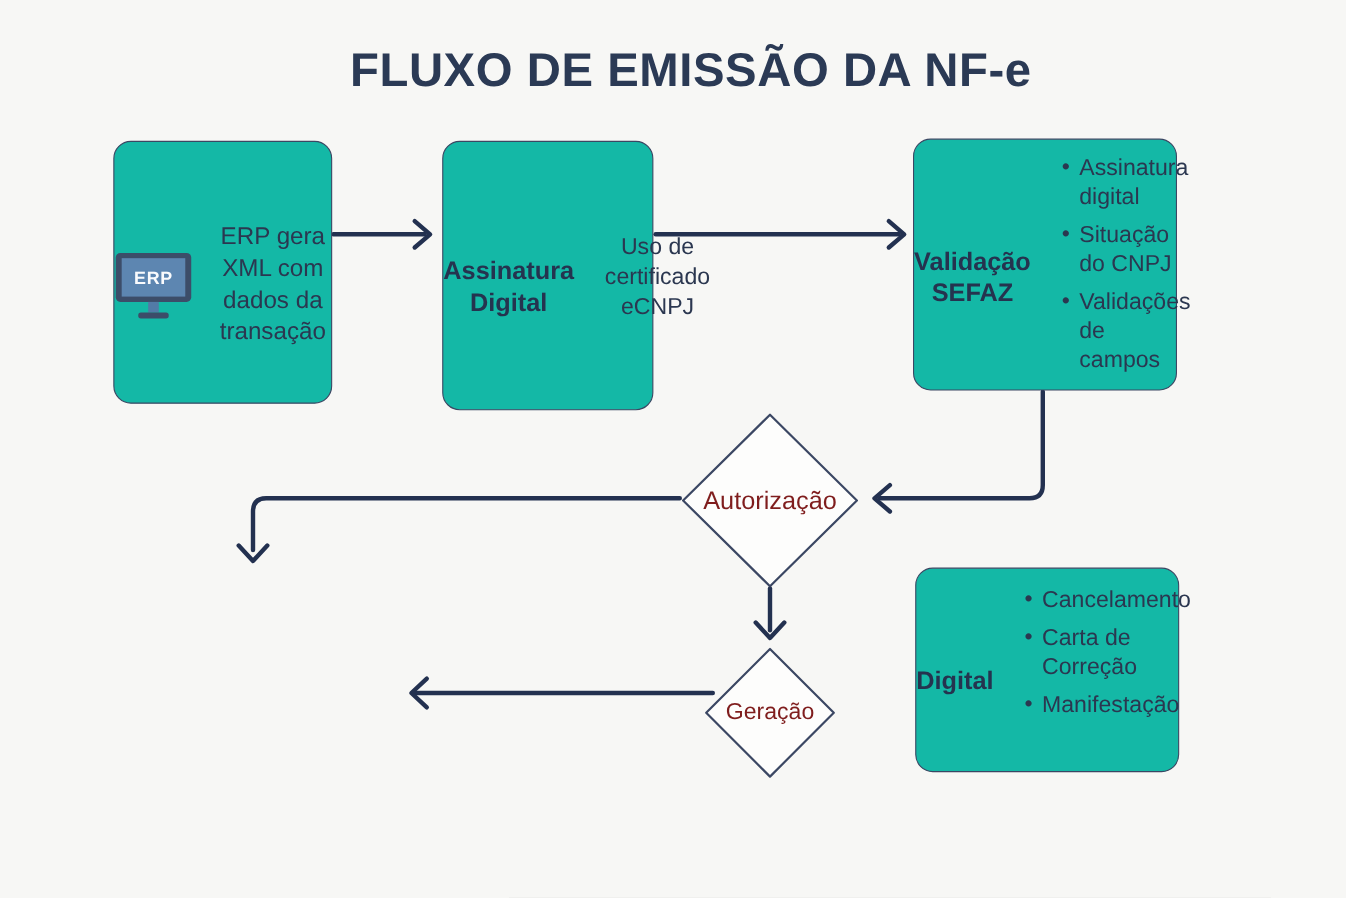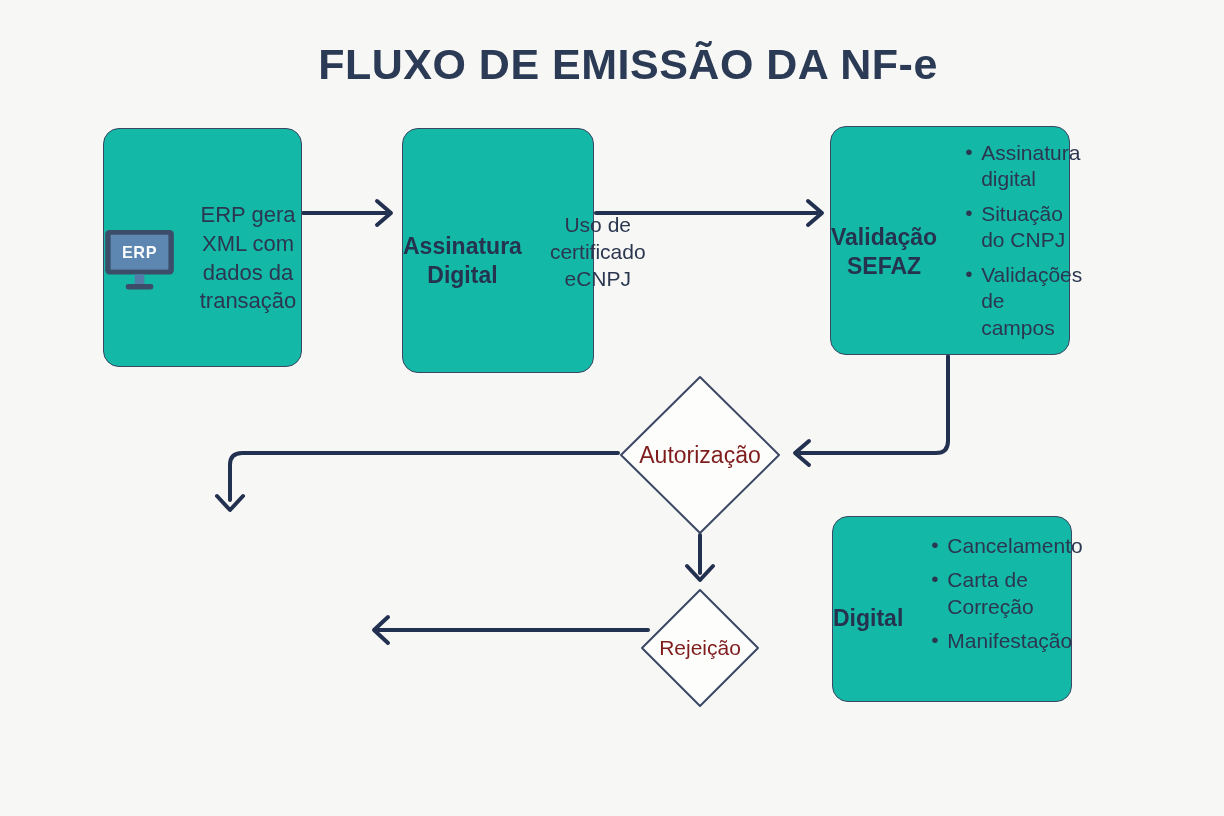--- a/index.html
+++ b/index.html
@@ -207,15 +207,15 @@
   <div class="box" id="box-eventos">
     <div class="title" id="title-eventos">Digital</div>
     <ul class="bullets">
       <li>Cancelamento</li>
       <li>Carta de Correção</li>
       <li>Manifestação</li>
     </ul>
   </div>
 
   <div class="diamond-label" id="label-autorizacao">Autorização</div>
-  <div class="diamond-label" id="label-rejeicao">Rejeição</div>
+  <div class="diamond-label" id="label-rejeicao">Geração</div>
 
 </div>
 
 </body></html>

